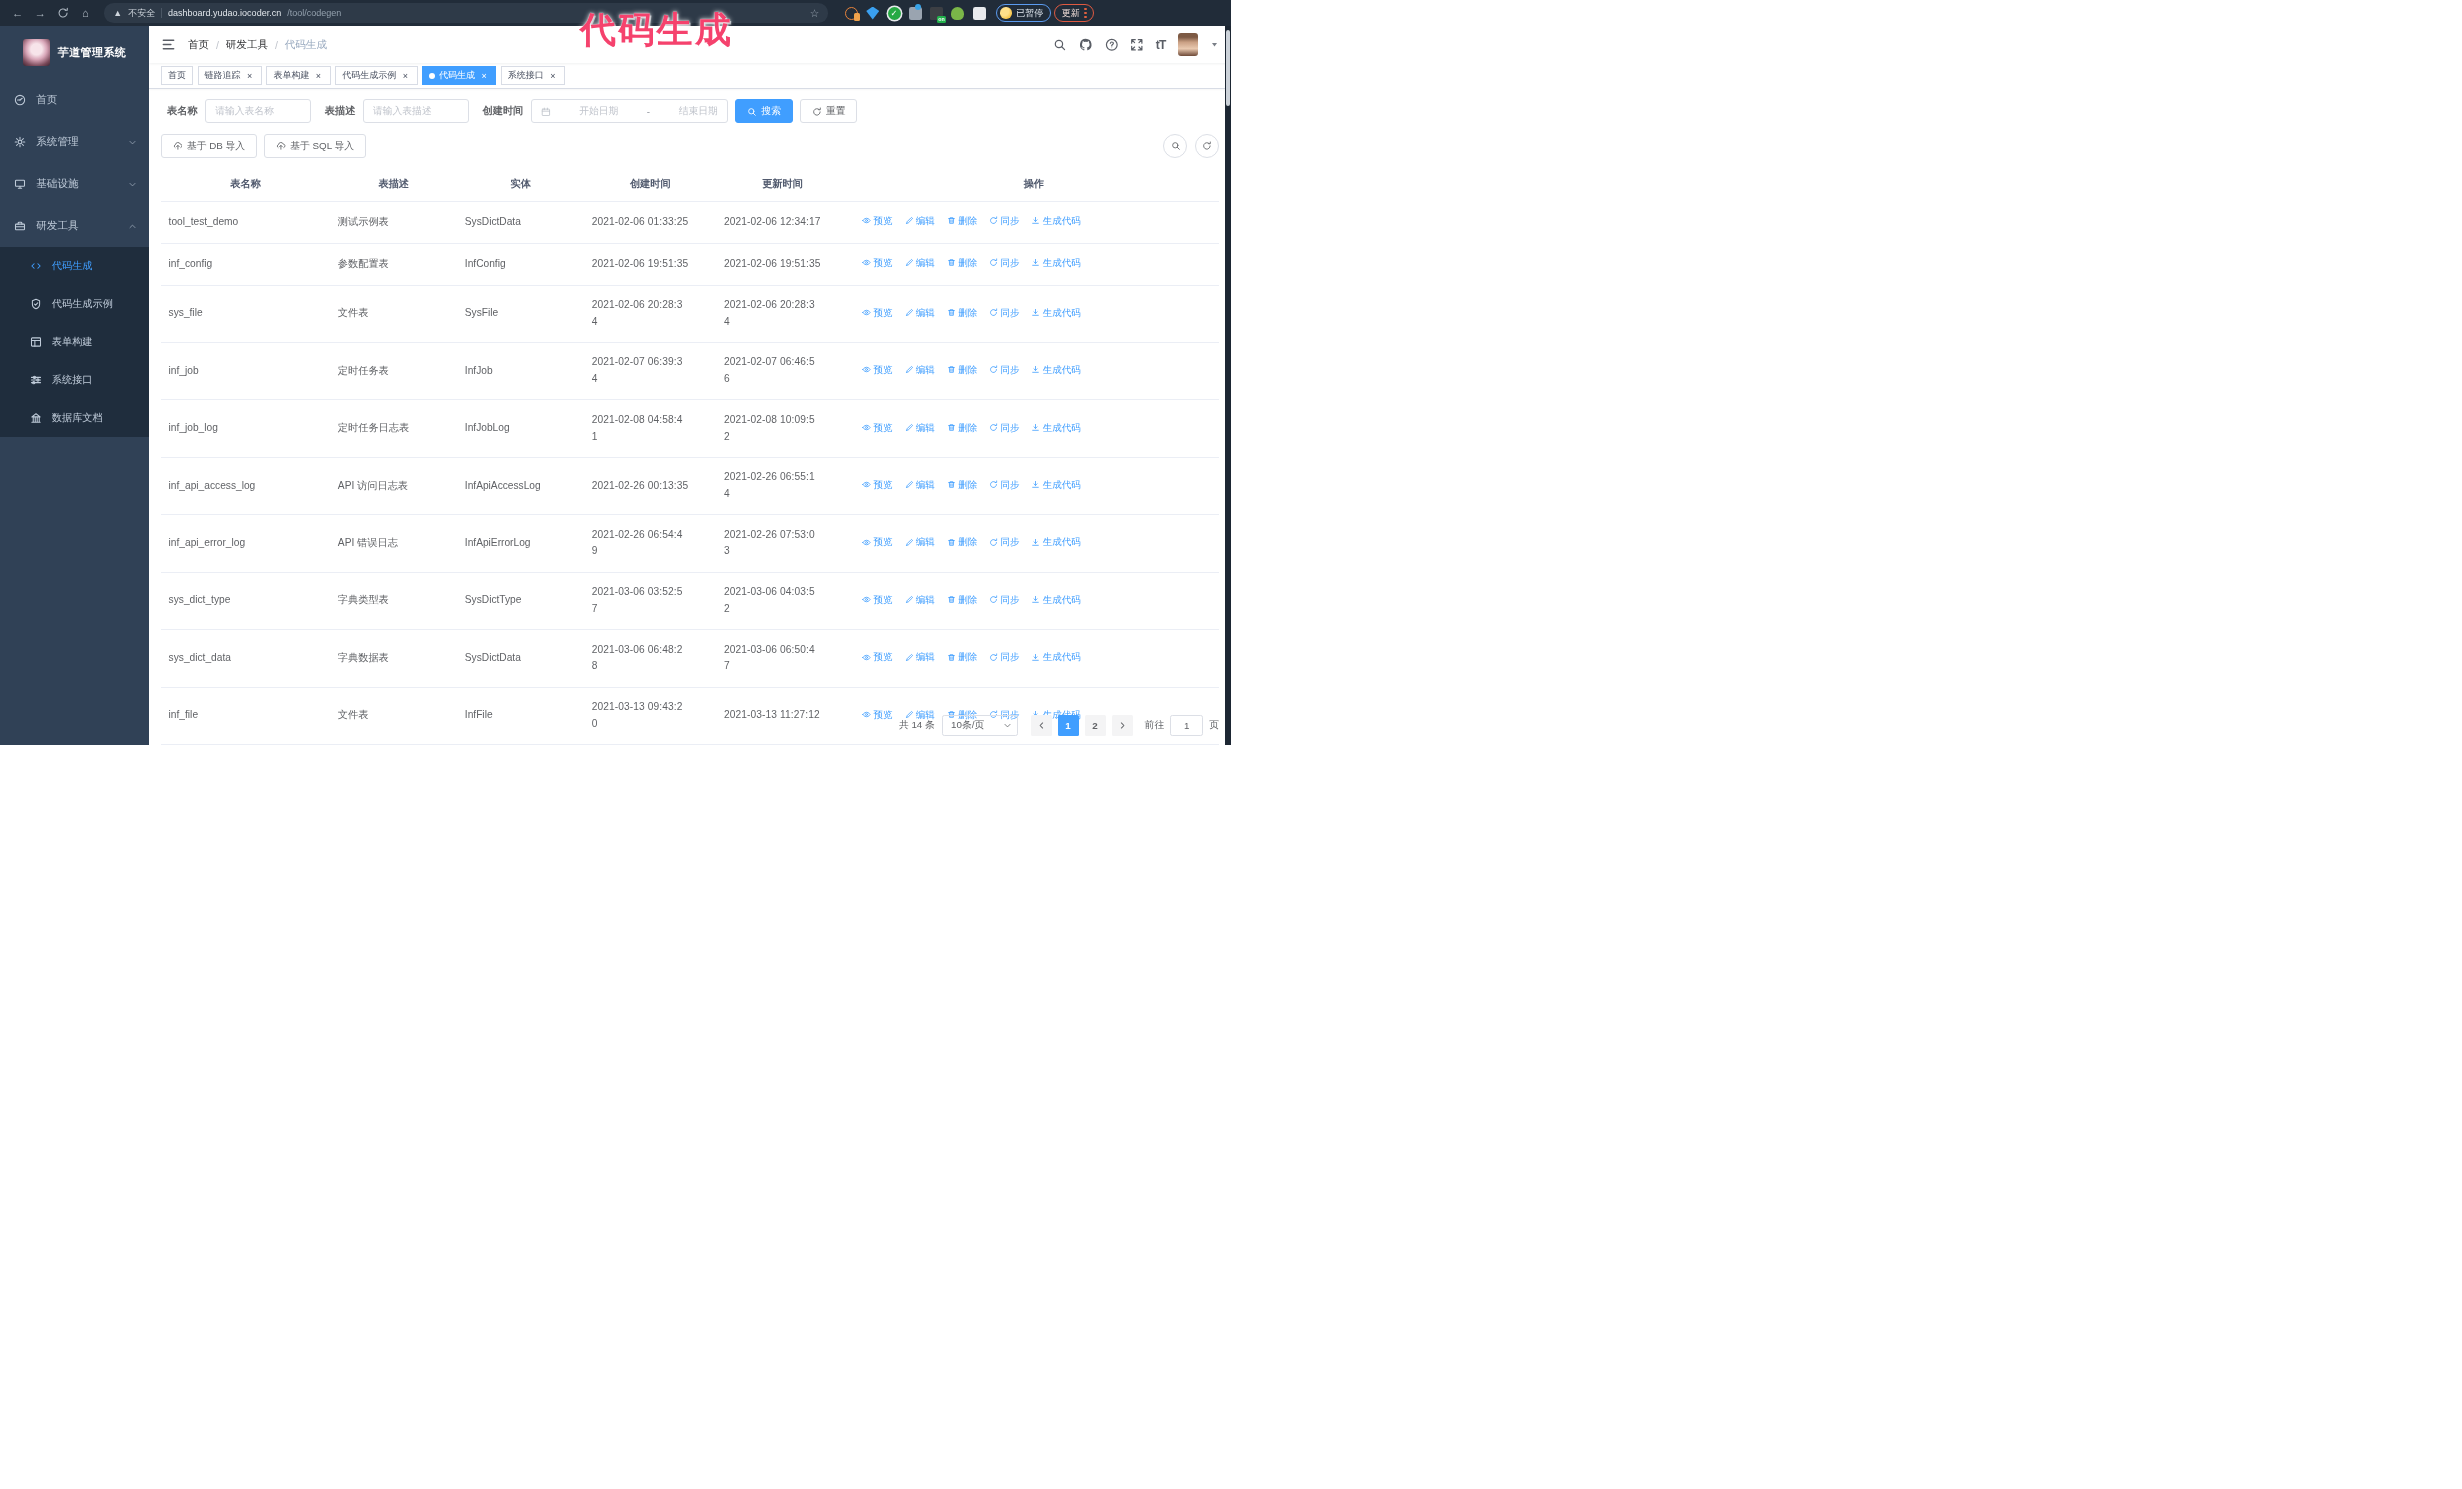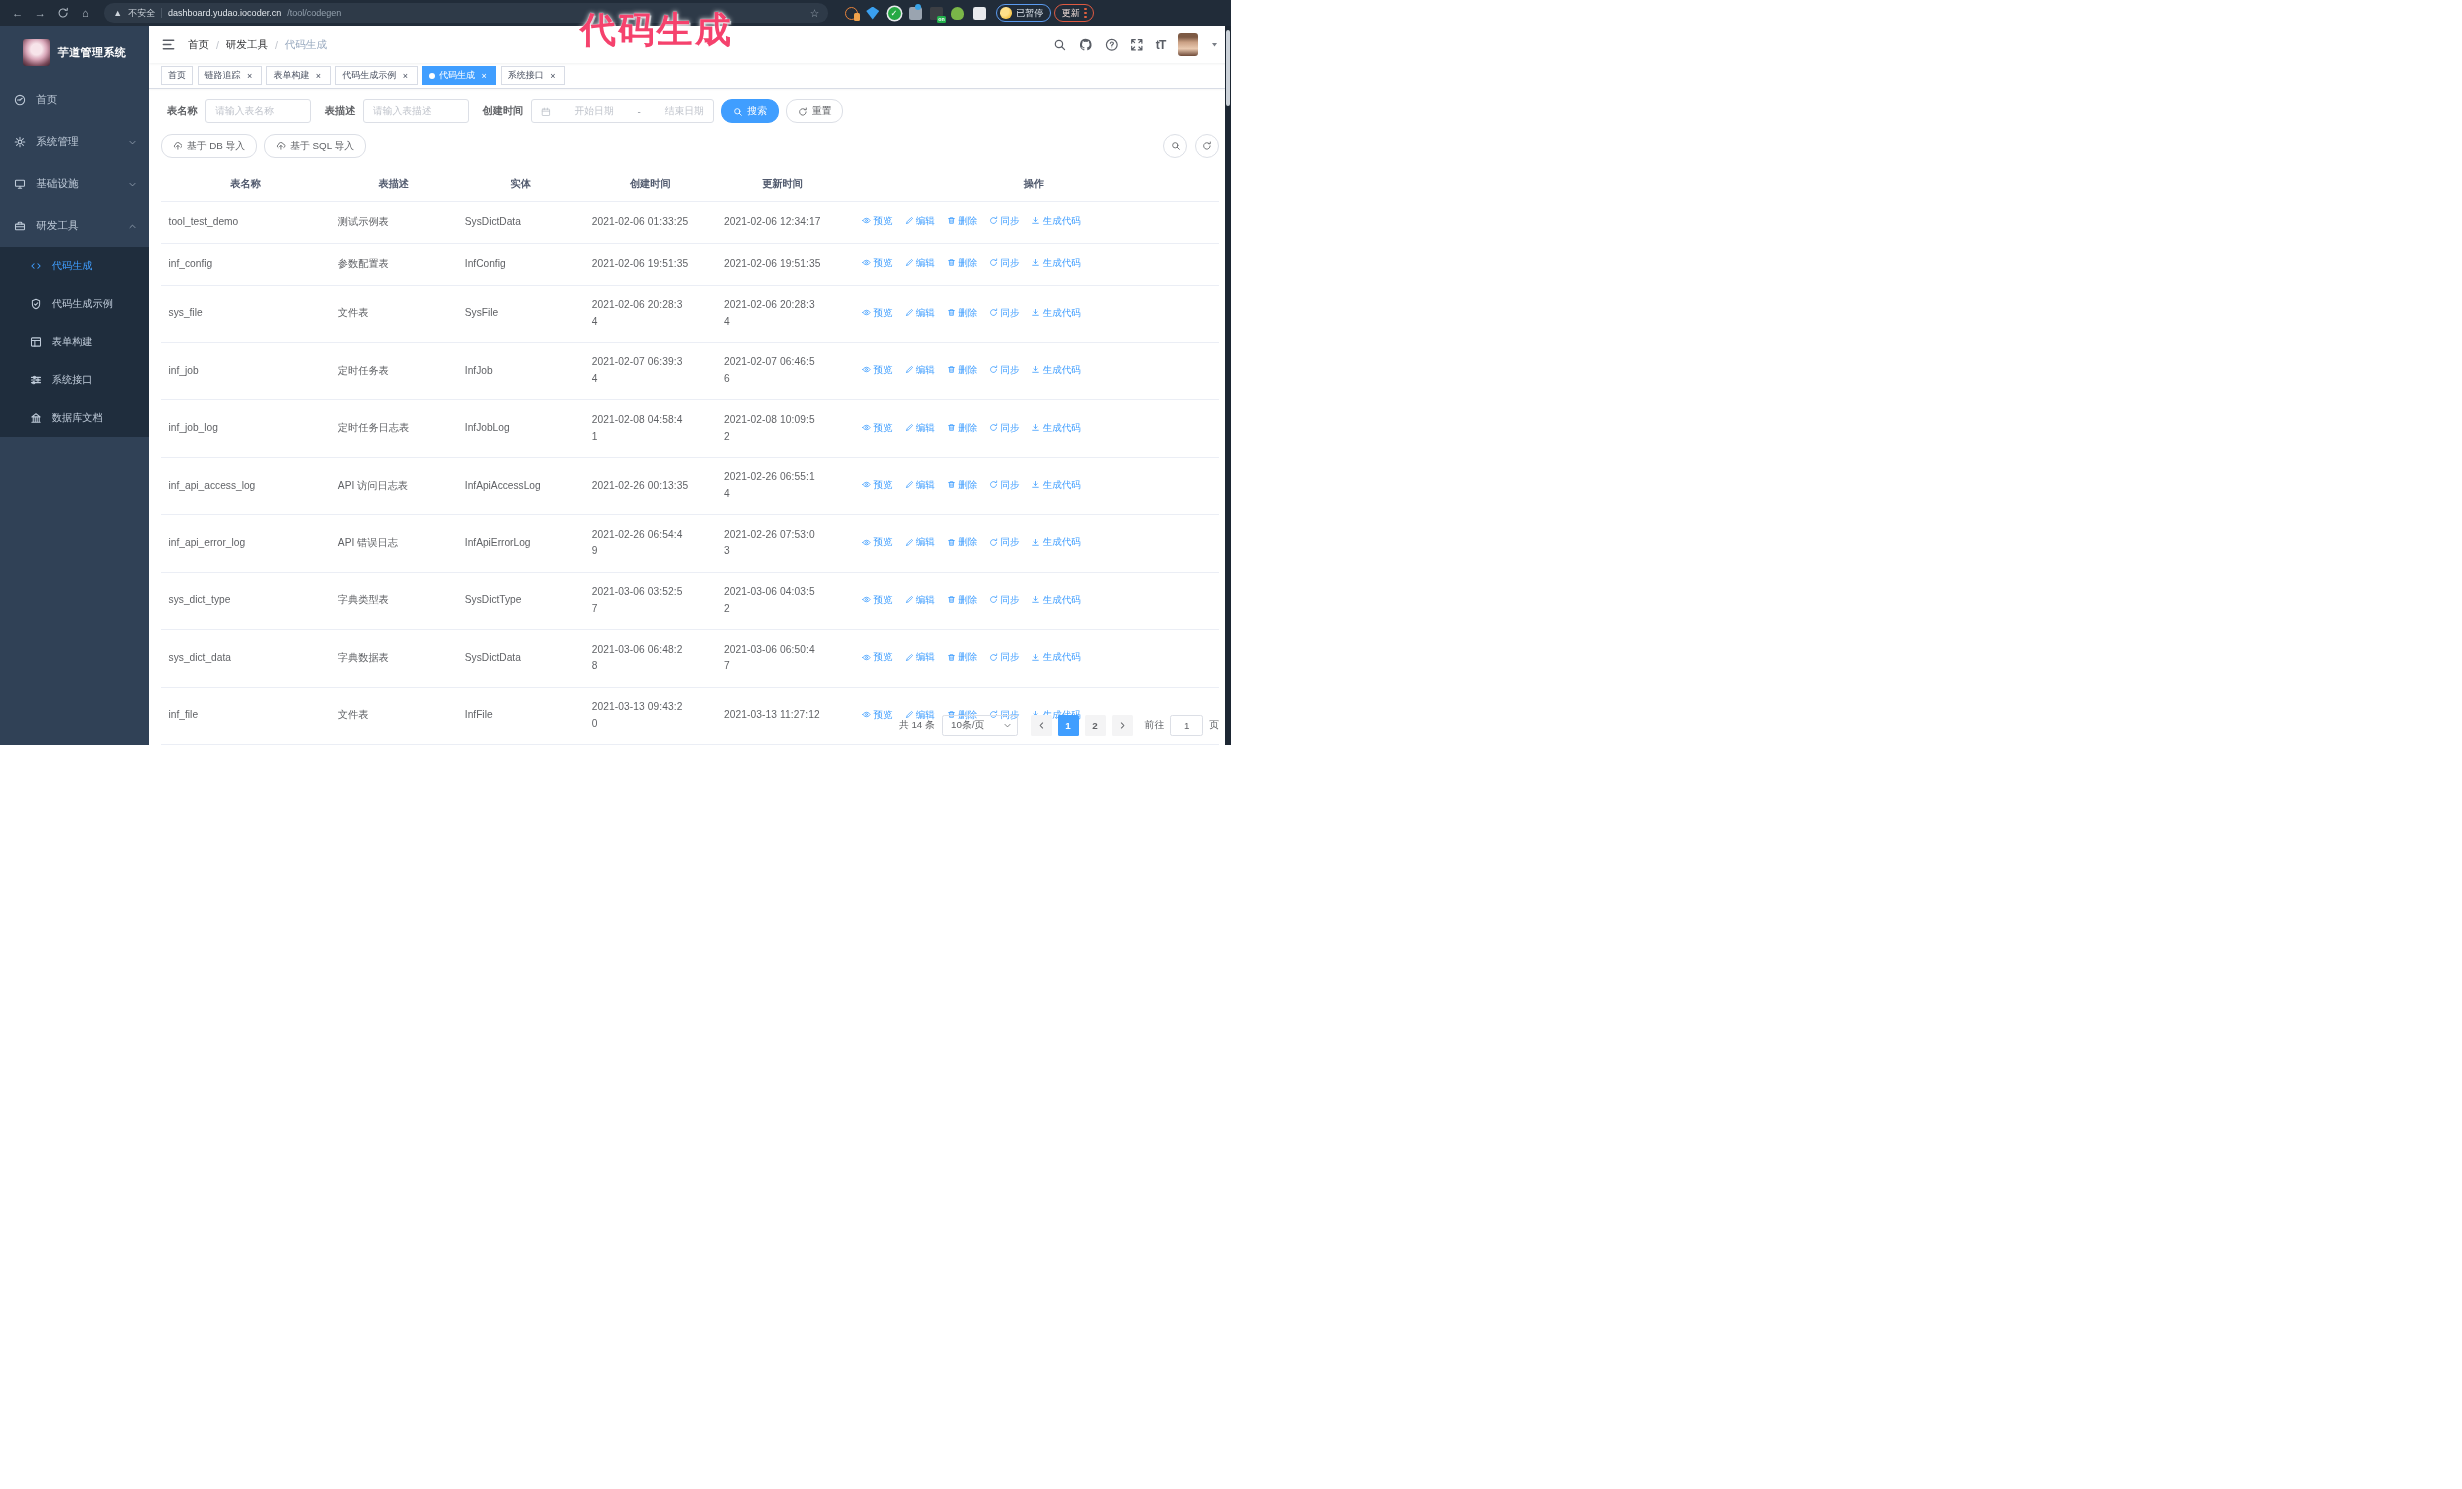--- a/index.html
+++ b/index.html
@@ -89,23 +89,23 @@
   .tag.active { background:#409eff; border-color:#409eff; color:#fff; }
   .tag.active .dot { display:inline-block; }
   .tag .tag-close { font-size:9px; width:10.6px; text-align:center; border-radius:50%; }
 
   .content { flex:1; padding:10.6px 12px 0; position:relative; background:#fff; }
   .filter-row { display:flex; align-items:center; gap:7.6px; font-size:10.2px; }
   .f-label { font-weight:700; color:#606266; margin-left:6px; white-space:nowrap; }
   .input { height:24px; border:0.8px solid #dcdfe6; border-radius:3px; background:#fff;
            display:flex; align-items:center; padding:0 9px; font-size:9.8px; color:#c0c4cc; cursor:text; }
   .input-name, .input-desc { width:106px; }
-  .date-box { width:183px; justify-content:space-between; cursor:pointer; }
+  .date-box { width:197px; justify-content:space-between; cursor:pointer; }
   .date-box .range-sep { color:#8a8f99; }
-  .btn { height:24px; border:0.8px solid #dcdfe6; border-radius:11px; background:#fff; color:#606266;
+  .btn { height:24px; border:0.8px solid #dcdfe6; border-radius:3px; background:#fff; color:#606266;
          font-size:9.8px; display:inline-flex; align-items:center; gap:4.5px; padding:0 10.6px;
          cursor:pointer; white-space:nowrap; }
   .btn-primary { background:#409eff; border-color:#409eff; color:#fff; }
   .toolbar-row { margin-top:10.6px; display:flex; align-items:center; gap:7.6px; }
   .right-tools { margin-left:auto; display:flex; gap:7.6px; }
   .circle-btn { width:24px; height:24px; border:0.8px solid #dcdfe6; border-radius:50%; background:#fff;
                 color:#606266; display:flex; align-items:center; justify-content:center; cursor:pointer; }
 
   table.grid { width:100%; border-collapse:collapse; table-layout:fixed; margin-top:9px; }
   .grid th { padding:9.8px 7.6px; font-size:10.2px; font-weight:700; color:#515a6e; text-align:center;

